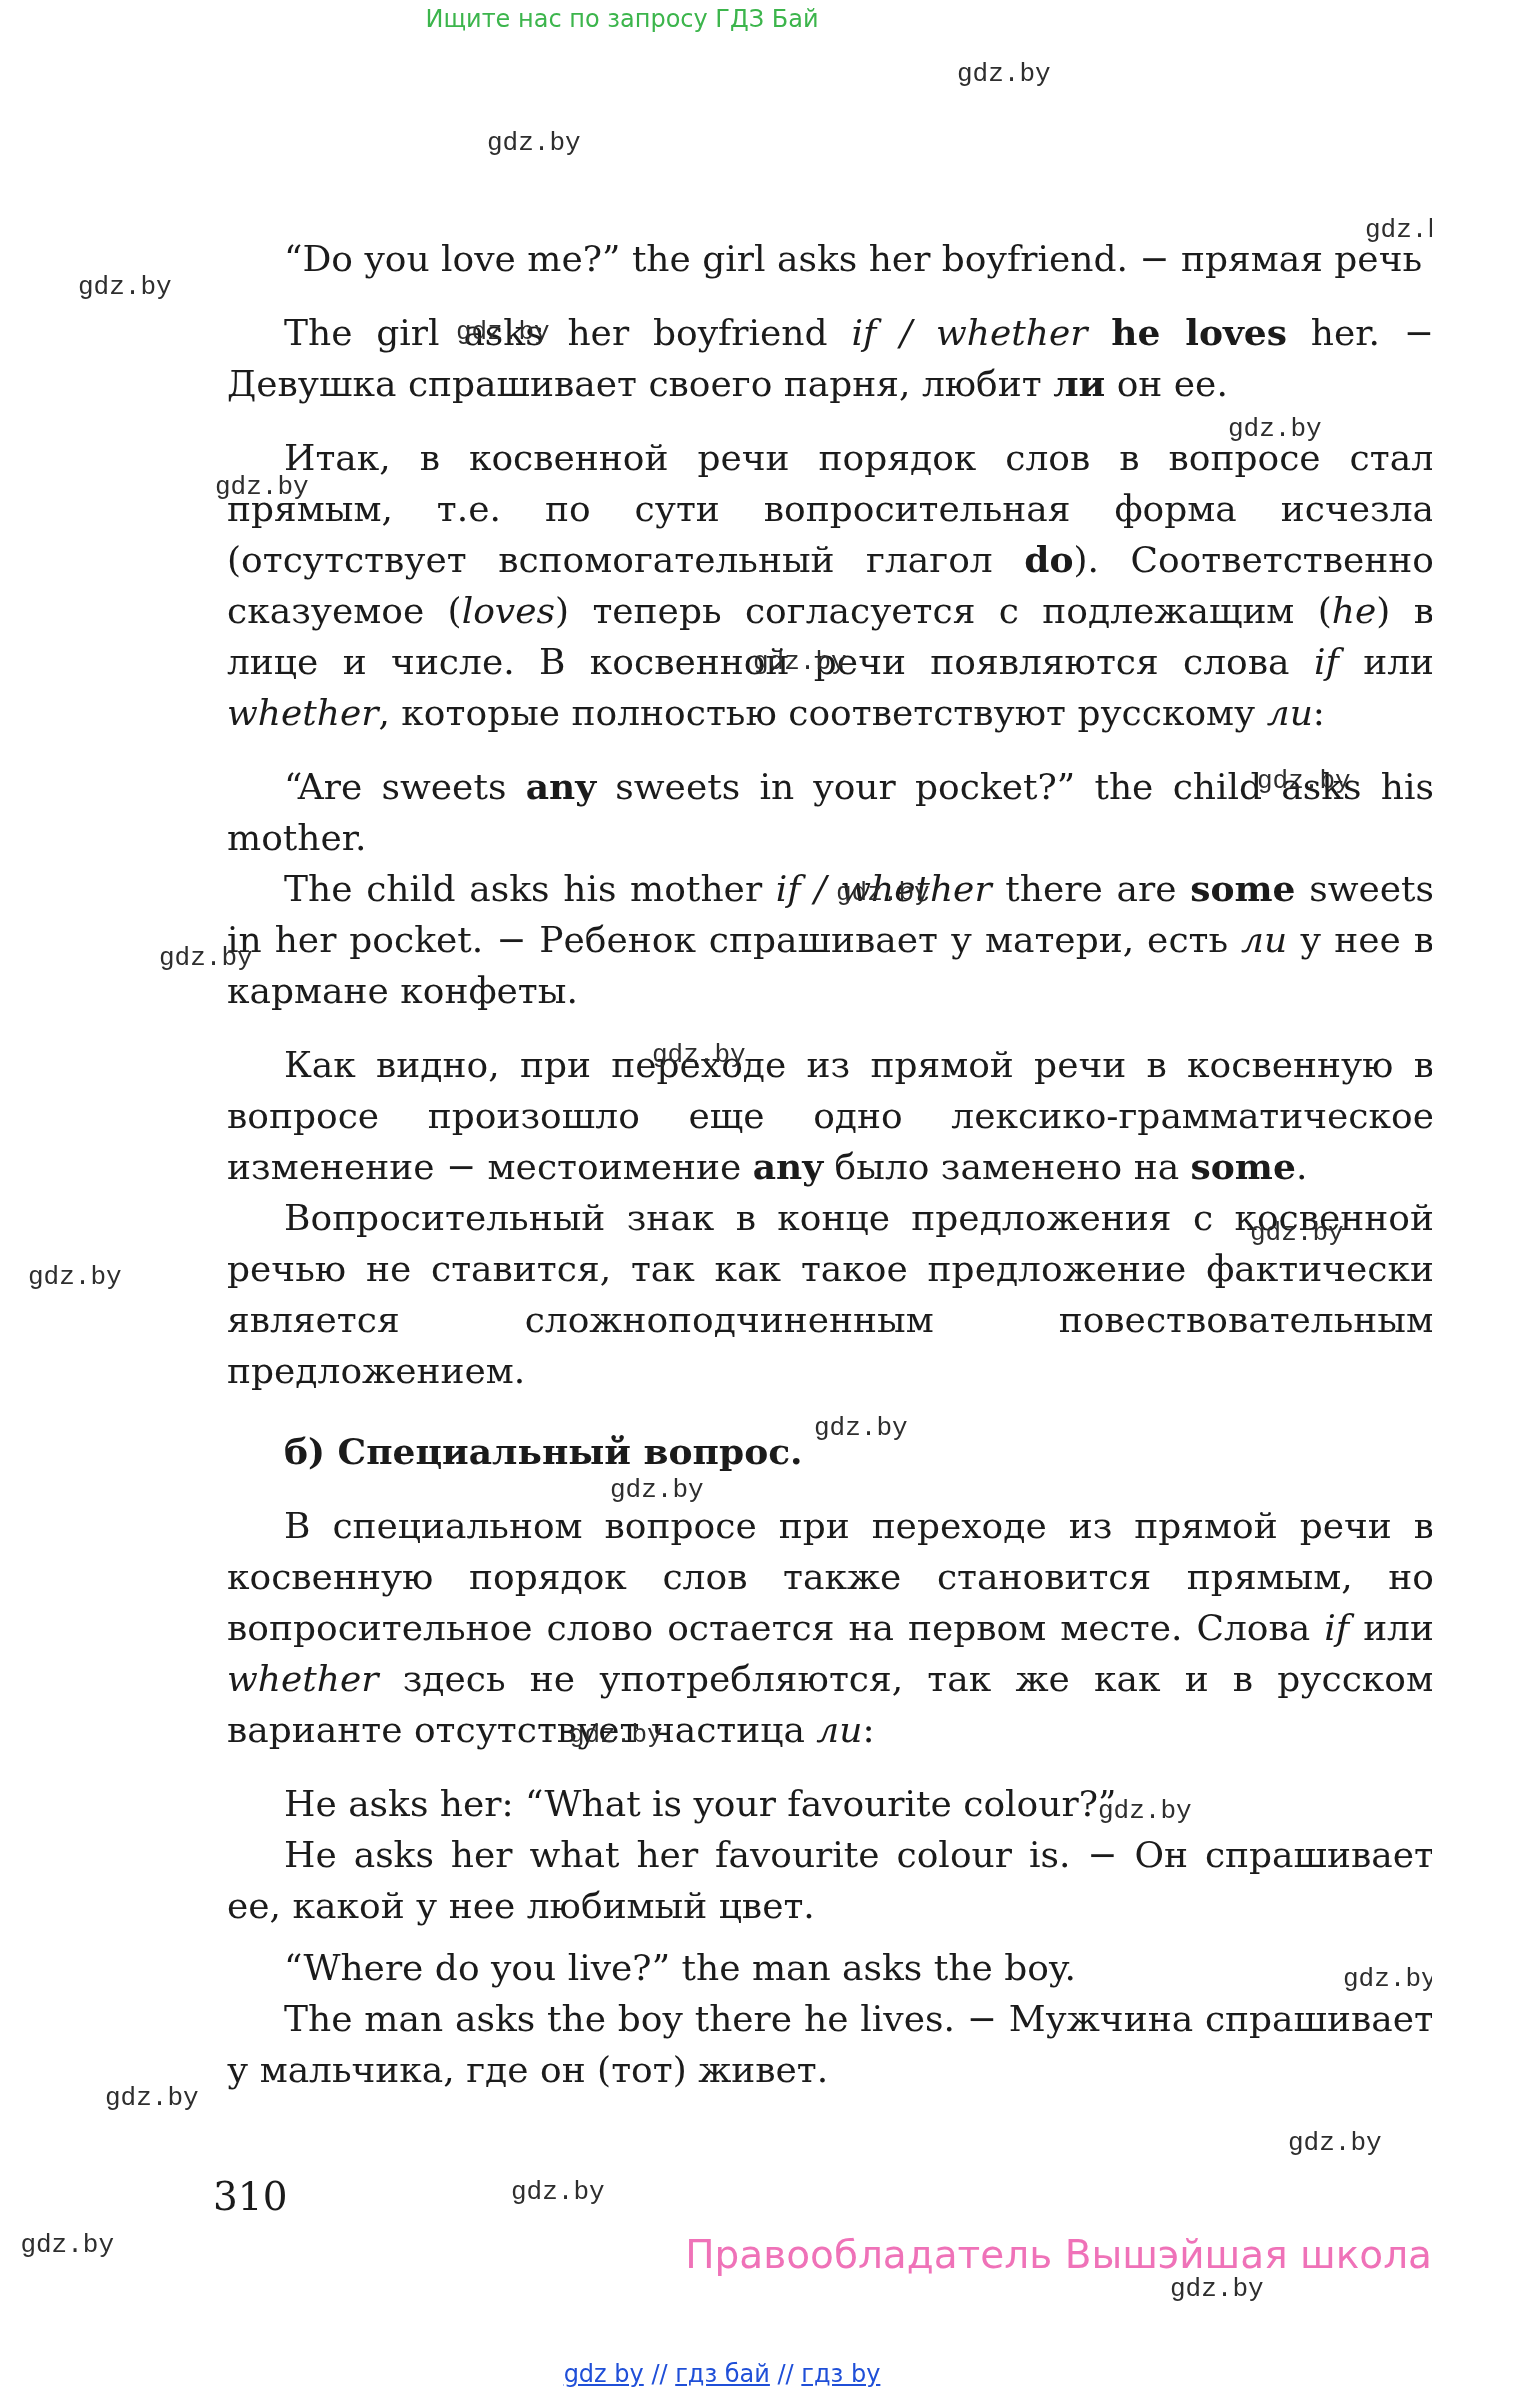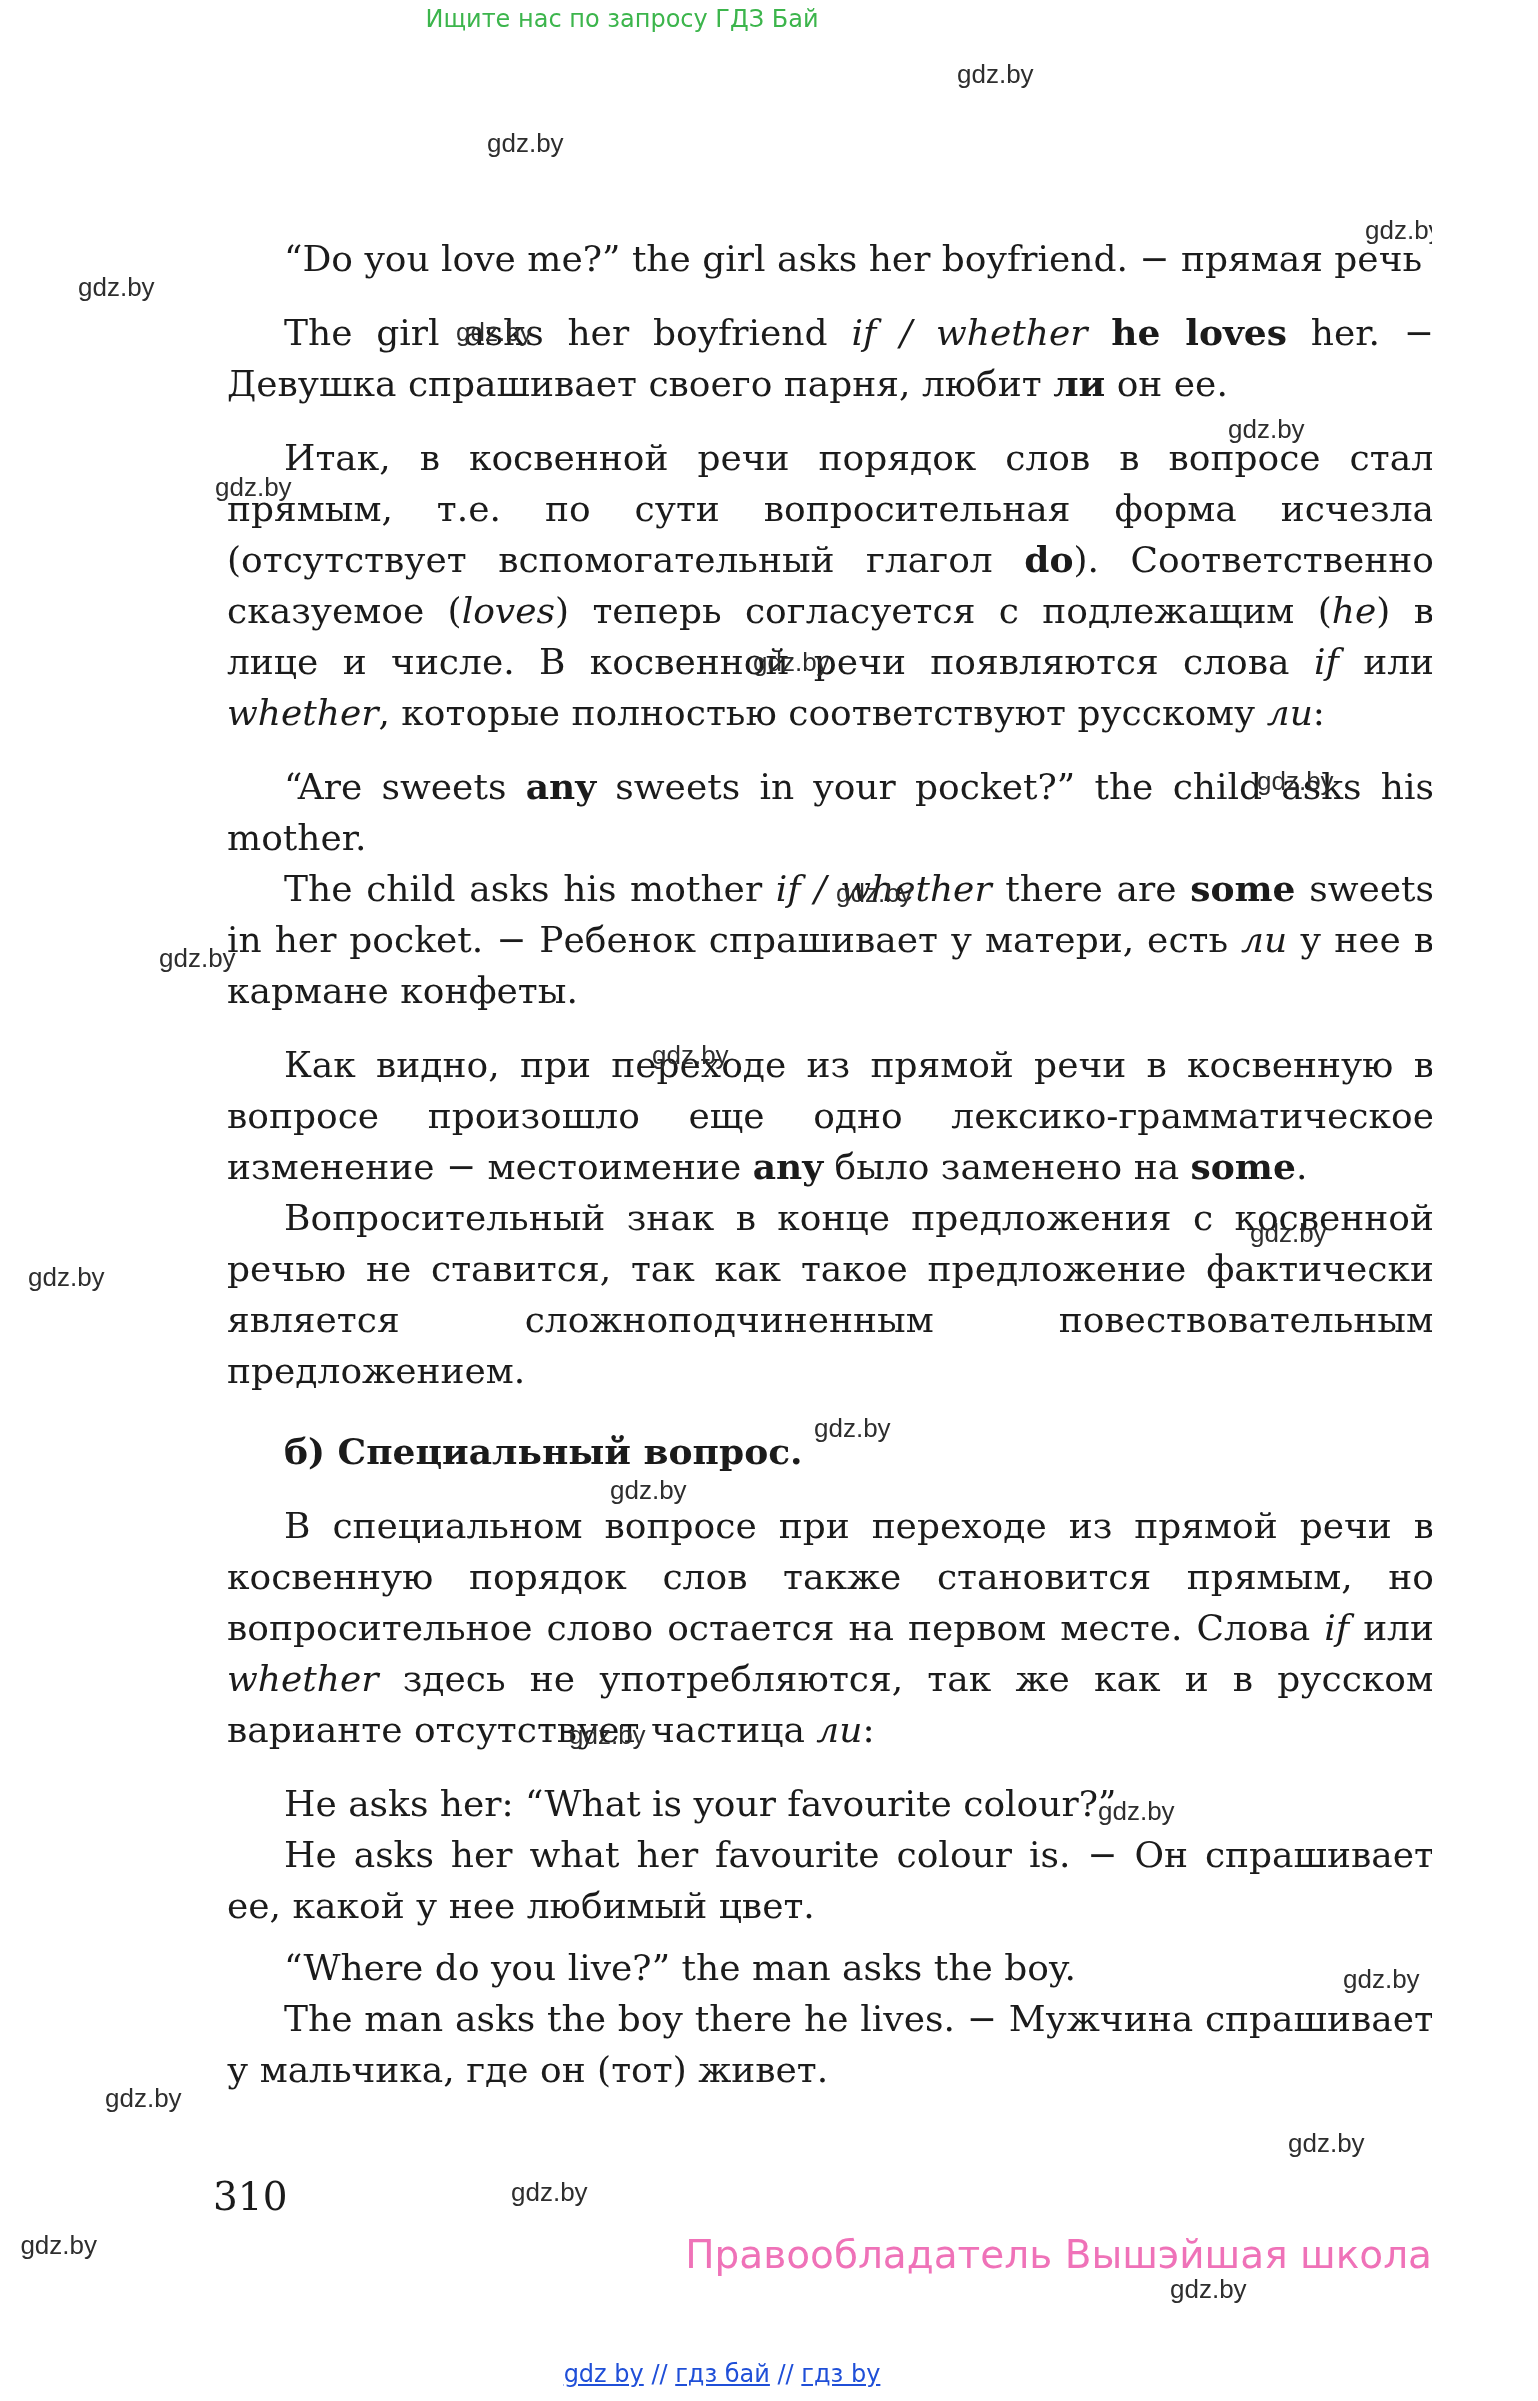--- a/index.html
+++ b/index.html
@@ -17,21 +17,21 @@
     top: 5.3px;
     left: 622px;
     transform: translateX(-50%);
     font-family: "DejaVu Sans", sans-serif;
     font-size: 24px;
     color: var(--green, #3cb54c);
     white-space: nowrap;
   }
   .wm {
     position: absolute;
-    font-family: Liberation Sans, sans-serif;
+    font-family: Liberation Mono, monospace;
     font-size: 26px;
     color: #2e2e2e;
     white-space: nowrap;
     z-index: 5;
   }
   .content {
     position: absolute;
     left: 227px;
     top: 233px;
     width: 1207px;

